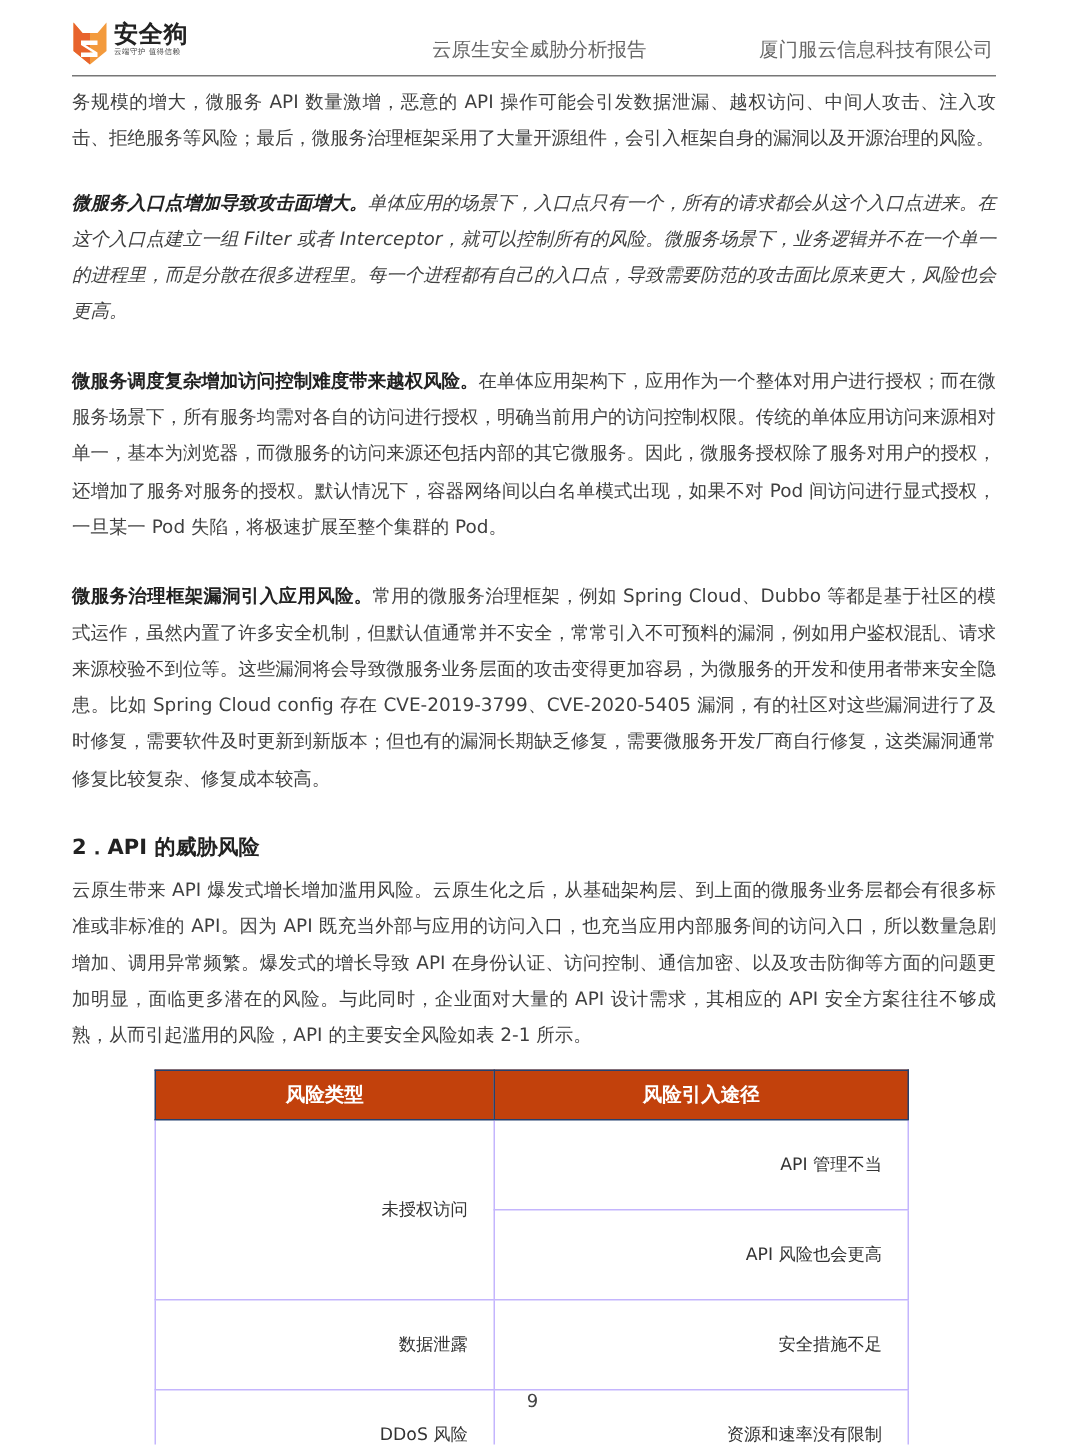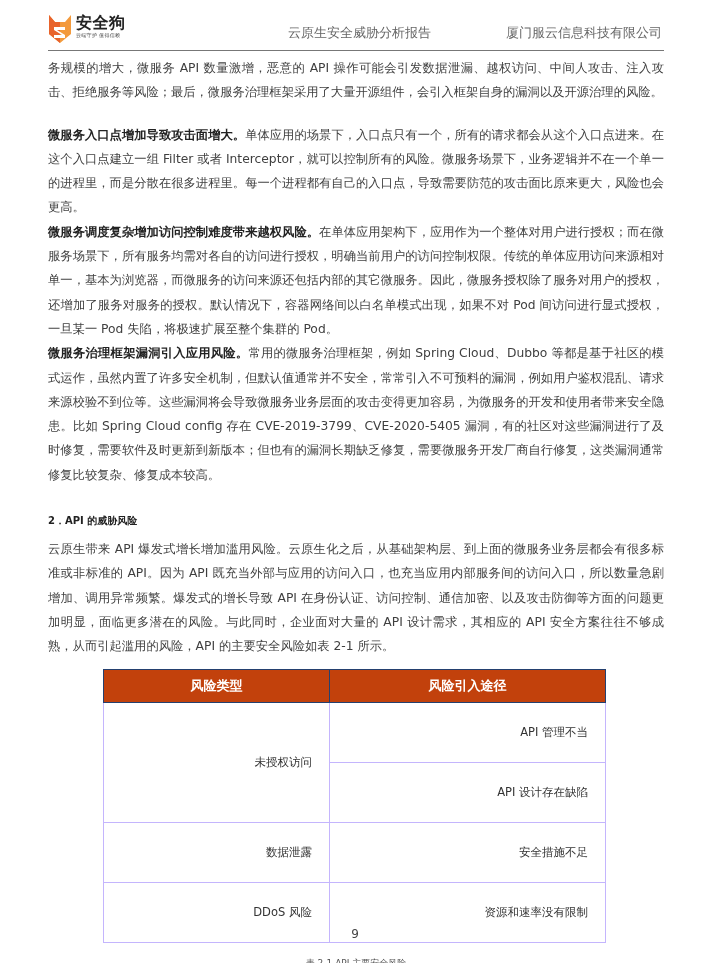--- a/index.html
+++ b/index.html
@@ -16,24 +16,24 @@
     .logo svg { width: 24px; height: 30px; }
     .logo-text { margin-left: 4px; }
     .logo-title { font-size: 16px; font-weight: bold; color: #222; line-height: 18px; letter-spacing: 0.5px; }
     .logo-sub { font-size: 5px; color: #444; line-height: 7px; letter-spacing: 0.3px; }
     .header-title { position: absolute; left: 240px; top: 12px; font-size: 13px; color: #666; }
     .header-company { position: absolute; right: 2px; top: 12px; font-size: 13px; color: #666; text-align: center; }
 
     .content { position: absolute; left: 48px; top: 56px; width: 616px; }
     p { margin: 0; font-size: 12.3px; line-height: 24.3px; text-align: justify; color: #3f3f3f; }
     .p-intro { margin-top: 0; }
-    .p-gap { margin-top: 18px; }
-    .p-tight { margin-top: 0; }
+    .p-gap { margin-top: 18px; font-style: italic; }
+    .p-tight { margin-top: 22px; }
     b { color: #222; font-weight: bold; }
-    h3 { margin: 22px 0 4px 0; font-size: 10px; font-weight: bold; color: #222; line-height: 24px; }
+    h3 { margin: 22px 0 4px 0; font-size: 14px; font-weight: bold; color: #222; line-height: 24px; }
 
     table.risk {
       margin: 10px 0 0 55px; width: 503px; border-collapse: collapse;
       font-size: 11.5px; color: #333;
     }
     table.risk th {
       background: #c2410c; color: #fff; font-size: 13px; font-weight: bold;
       height: 30px; border: 1px solid #24406f; text-align: center;
     }
     table.risk td {
@@ -87,21 +87,21 @@
         <th style="width:45%">风险类型</th>
         <th>风险引入途径</th>
       </tr>
     </thead>
     <tbody>
       <tr>
         <td rowspan="2">未授权访问</td>
         <td>API 管理不当</td>
       </tr>
       <tr>
-        <td>API 设计存在缺陷</td>
+        <td>API 风险也会更高</td>
       </tr>
       <tr>
         <td>数据泄露</td>
         <td>安全措施不足</td>
       </tr>
       <tr>
         <td>DDoS 风险</td>
         <td>资源和速率没有限制</td>
       </tr>
     </tbody>

